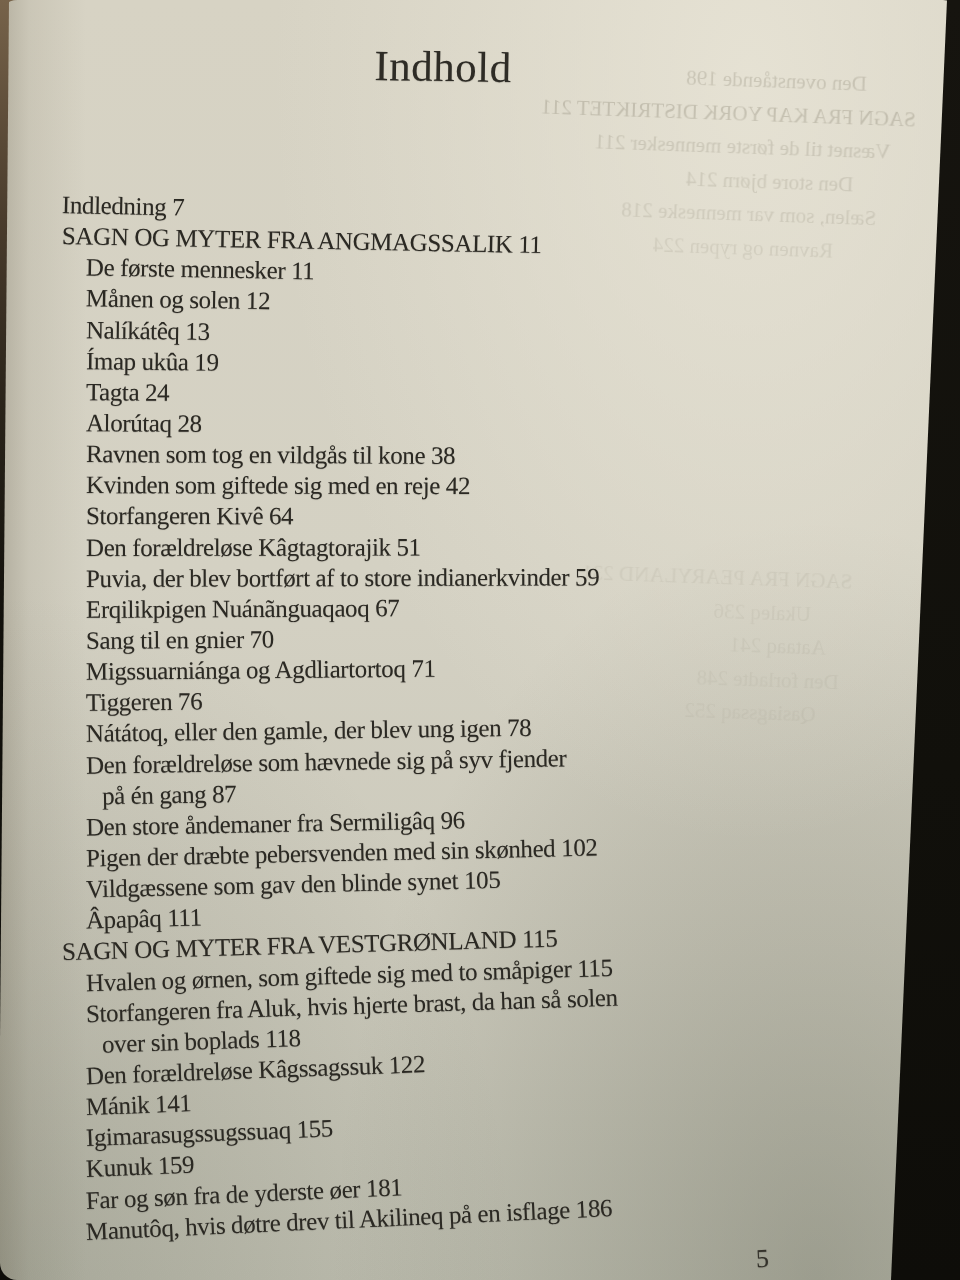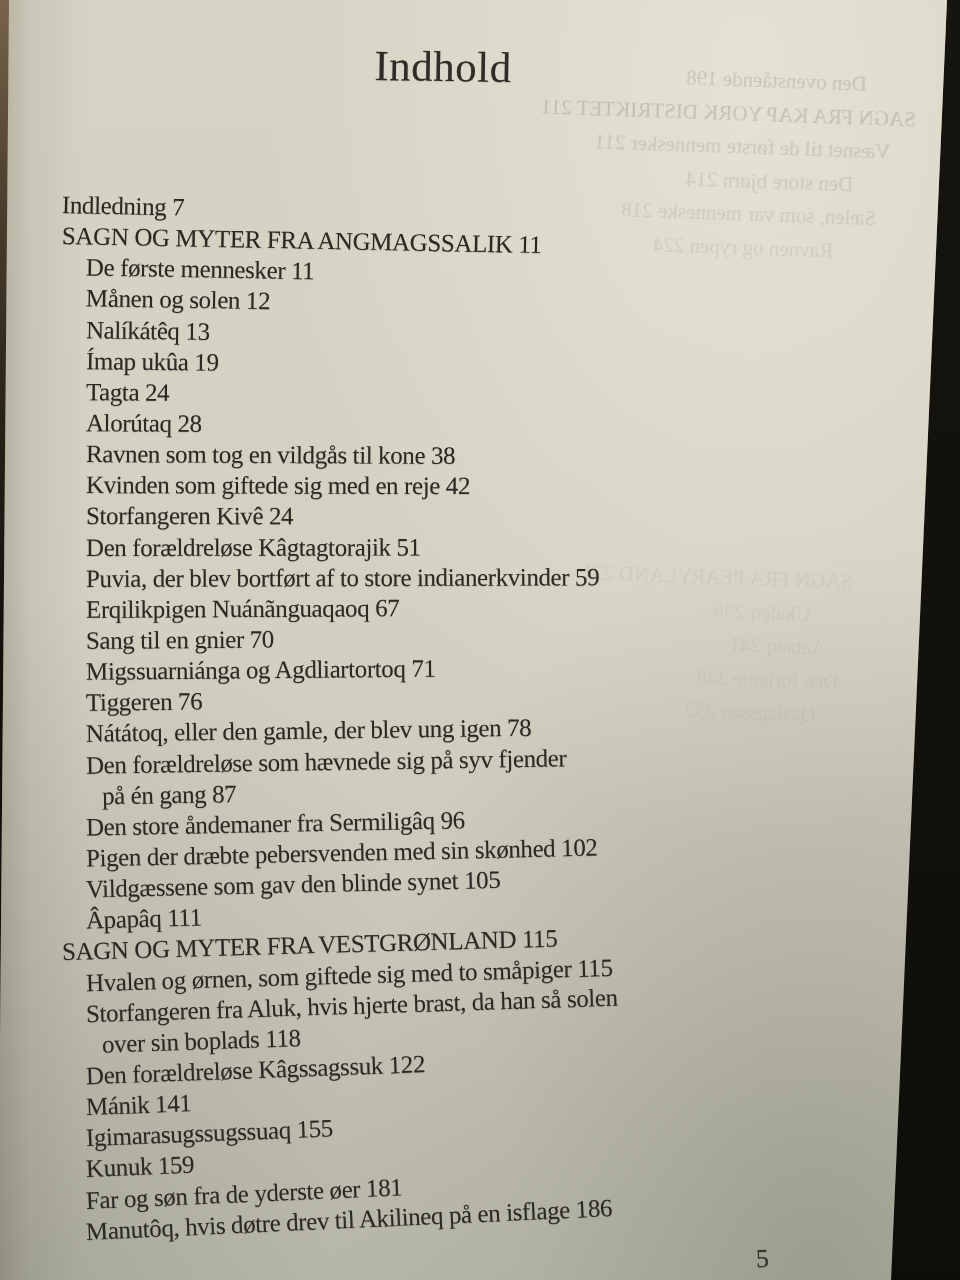--- a/index.html
+++ b/index.html
@@ -15,20 +15,21 @@
   }
   .page{
     position:absolute;inset:0;
     clip-path:polygon(9px 0, 947px 0, 891px 1280px, 0 1280px, 0 1040px);
     background:
       radial-gradient(ellipse at 78% 6%, rgba(232,228,214,.85) 0%, rgba(232,228,214,0) 45%),
       radial-gradient(ellipse at 85% 100%, rgba(75,78,62,.30) 0%, rgba(75,78,62,0) 42%),
       radial-gradient(ellipse at 0% 100%, rgba(80,82,66,.22) 0%, rgba(80,82,66,0) 38%),
       linear-gradient(90deg, rgba(92,84,64,.28) 0%, rgba(92,84,64,.10) 3%, rgba(92,84,64,0) 9%),
       linear-gradient(180deg,#d7d3c4 0%,#d4d1c3 45%,#cbc9bb 75%,#bfbfb1 100%);
+    border-radius: 17px;
   }
   .title{
     position:absolute;top:42px;left:0;width:886px;margin:0;
     text-align:center;font-size:43px;font-weight:normal;
     color:#2e2c26;letter-spacing:.5px;transform:rotate(.9deg);
     text-shadow:0 .5px .8px rgba(46,44,38,.35);
   }
   .toc{position:absolute;left:62px;top:189px;width:720px;}
   .toc-line{
     white-space:nowrap;height:31.15px;line-height:31.15px;
@@ -81,21 +82,21 @@
         <div class="toc-line ind-0" style="transform: rotate(1.2deg);">Indledning 7</div>
         <div class="toc-line ind-0" style="transform: rotate(1.08deg);">SAGN OG MYTER FRA ANGMAGSSALIK 11</div>
         <div class="toc-line ind-1" style="transform: rotate(0.97deg);">De første mennesker 11</div>
         <div class="toc-line ind-1" style="transform: rotate(0.85deg);">Månen og solen 12</div>
         <div class="toc-line ind-1" style="transform: rotate(0.74deg);">Nalíkátêq 13</div>
         <div class="toc-line ind-1" style="transform: rotate(0.62deg);">Ímap ukûa 19</div>
         <div class="toc-line ind-1" style="transform: rotate(0.51deg);">Tagta 24</div>
         <div class="toc-line ind-1" style="transform: rotate(0.39deg);">Alorútaq 28</div>
         <div class="toc-line ind-1" style="transform: rotate(0.28deg);">Ravnen som tog en vildgås til kone 38</div>
         <div class="toc-line ind-1" style="transform: rotate(0.16deg);">Kvinden som giftede sig med en reje 42</div>
-        <div class="toc-line ind-1" style="transform: rotate(0.05deg);">Storfangeren Kivê 24</div>
+        <div class="toc-line ind-1" style="transform: rotate(0.05deg);">Storfangeren Kivê 64</div>
         <div class="toc-line ind-1" style="transform: rotate(-0.07deg);">Den forældreløse Kâgtagtorajik 51</div>
         <div class="toc-line ind-1" style="transform: rotate(-0.18deg);">Puvia, der blev bortført af to store indianerkvinder 59</div>
         <div class="toc-line ind-1" style="transform: rotate(-0.3deg);">Erqilikpigen Nuánãnguaqaoq 67</div>
         <div class="toc-line ind-1" style="transform: rotate(-0.41deg);">Sang til en gnier 70</div>
         <div class="toc-line ind-1" style="transform: rotate(-0.53deg);">Migssuarniánga og Agdliartortoq 71</div>
         <div class="toc-line ind-1" style="transform: rotate(-0.64deg);">Tiggeren 76</div>
         <div class="toc-line ind-1" style="transform: rotate(-0.76deg);">Nátátoq, eller den gamle, der blev ung igen 78</div>
         <div class="toc-line ind-1" style="transform: rotate(-0.87deg);">Den forældreløse som hævnede sig på syv fjender</div>
         <div class="toc-line ind-2" style="transform: rotate(-0.99deg);">på én gang 87</div>
         <div class="toc-line ind-1" style="transform: rotate(-1.1deg);">Den store åndemaner fra Sermiligâq 96</div>

